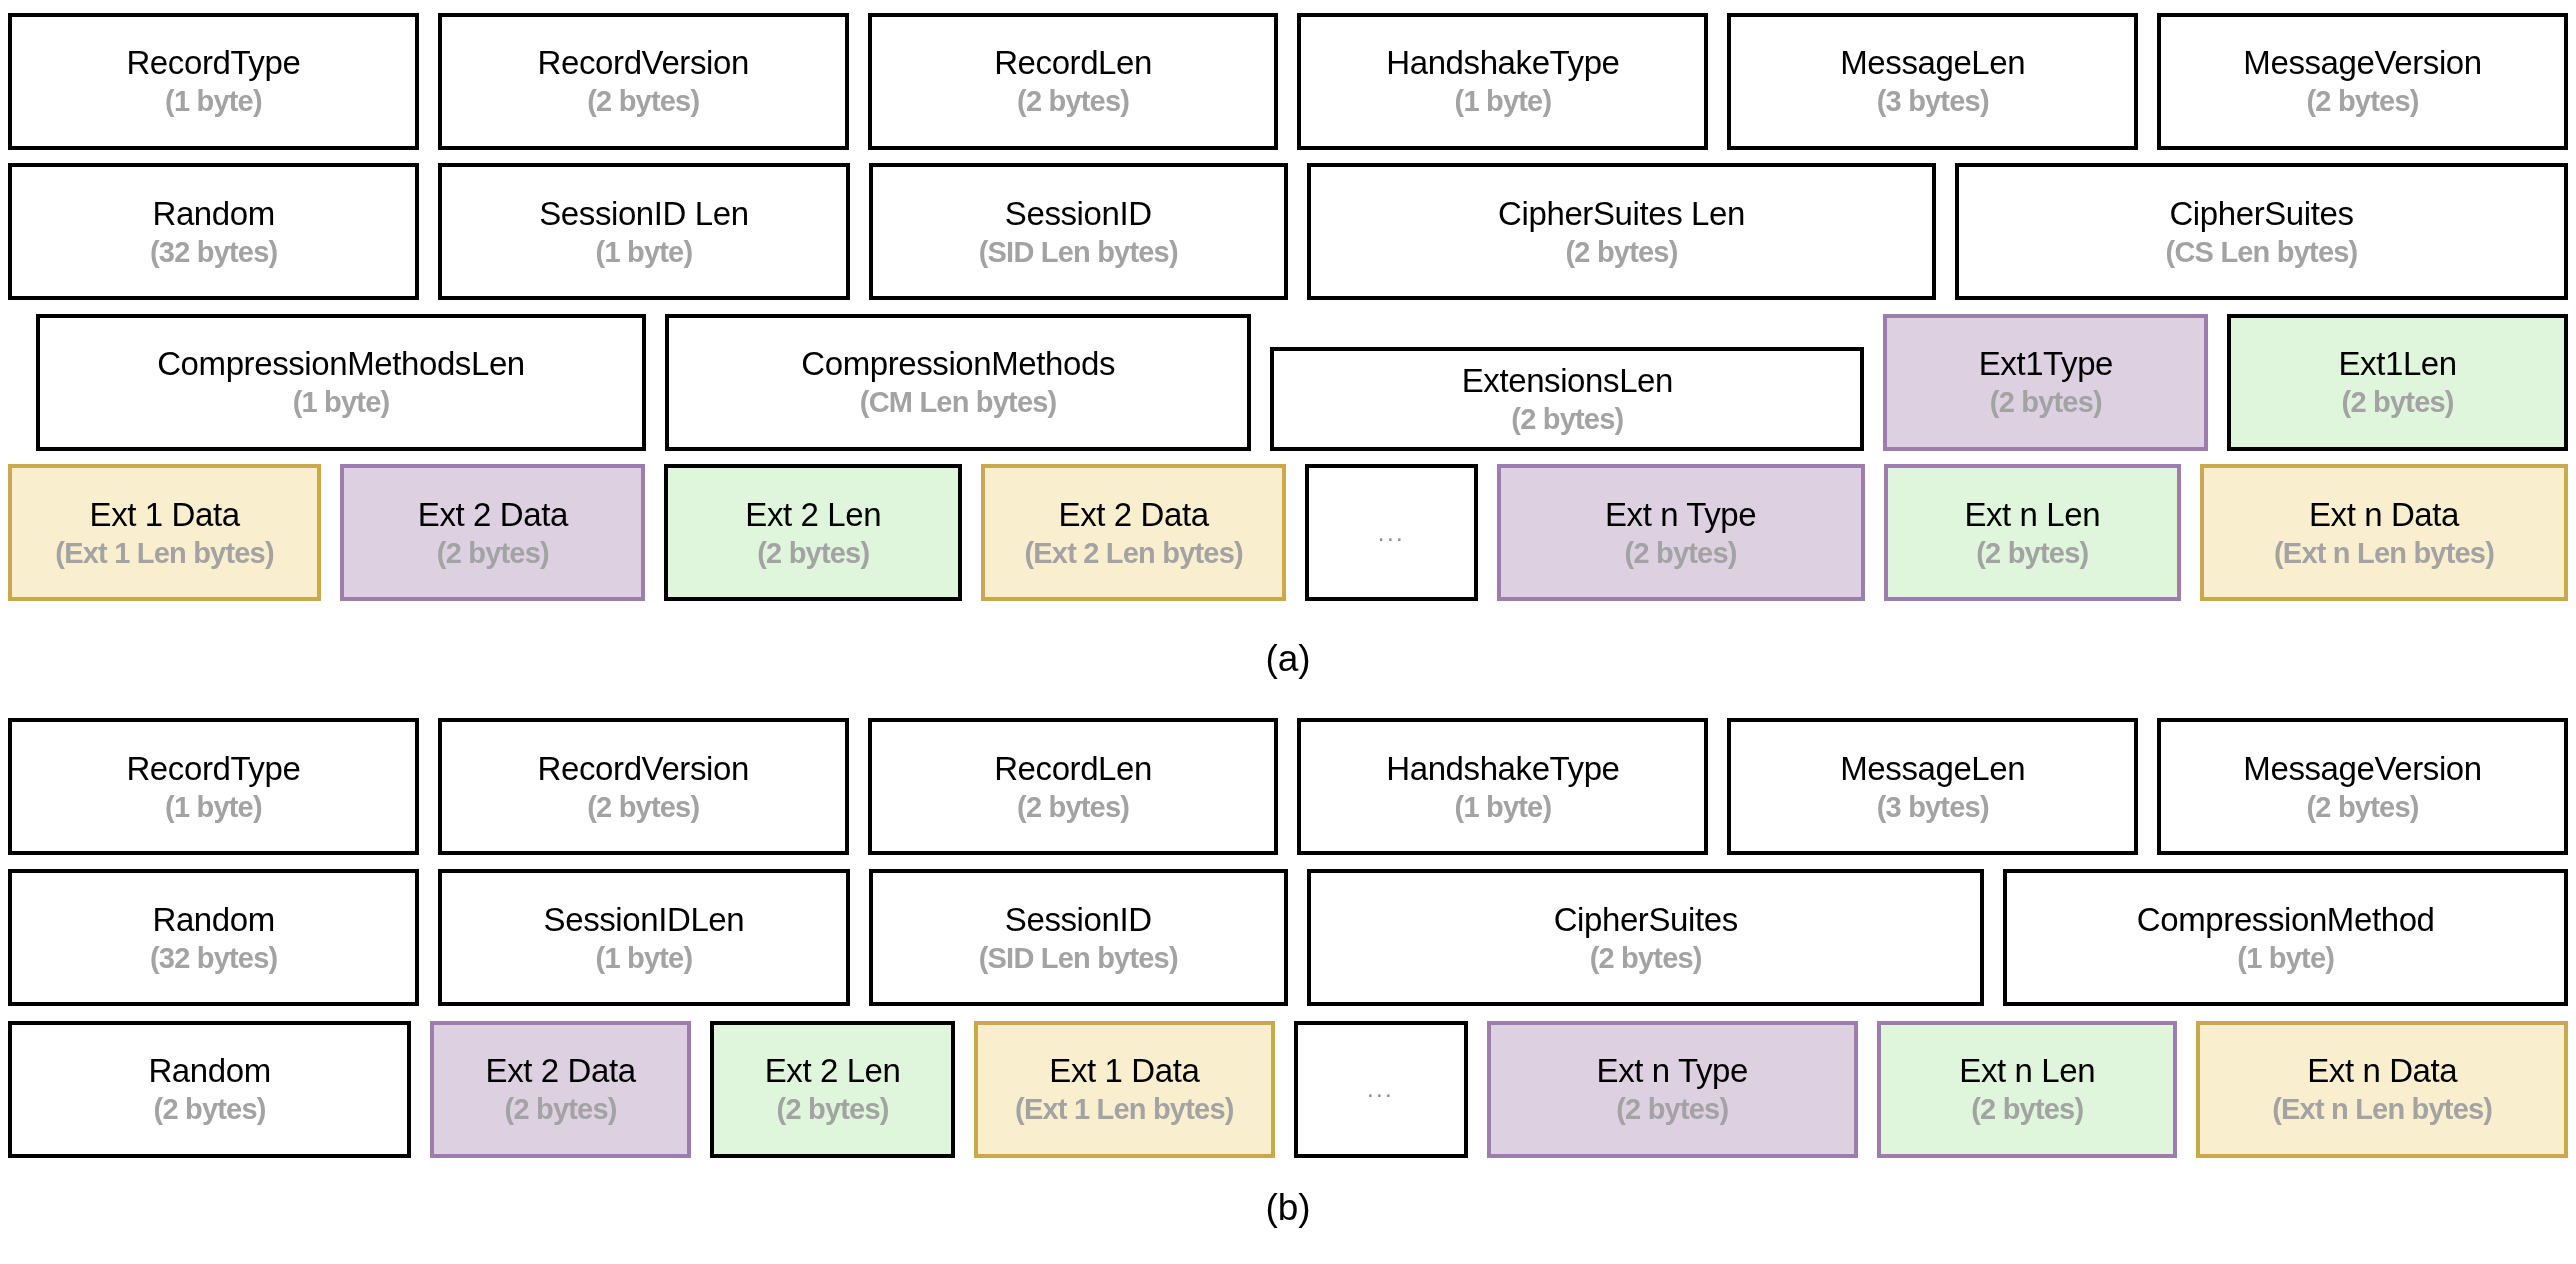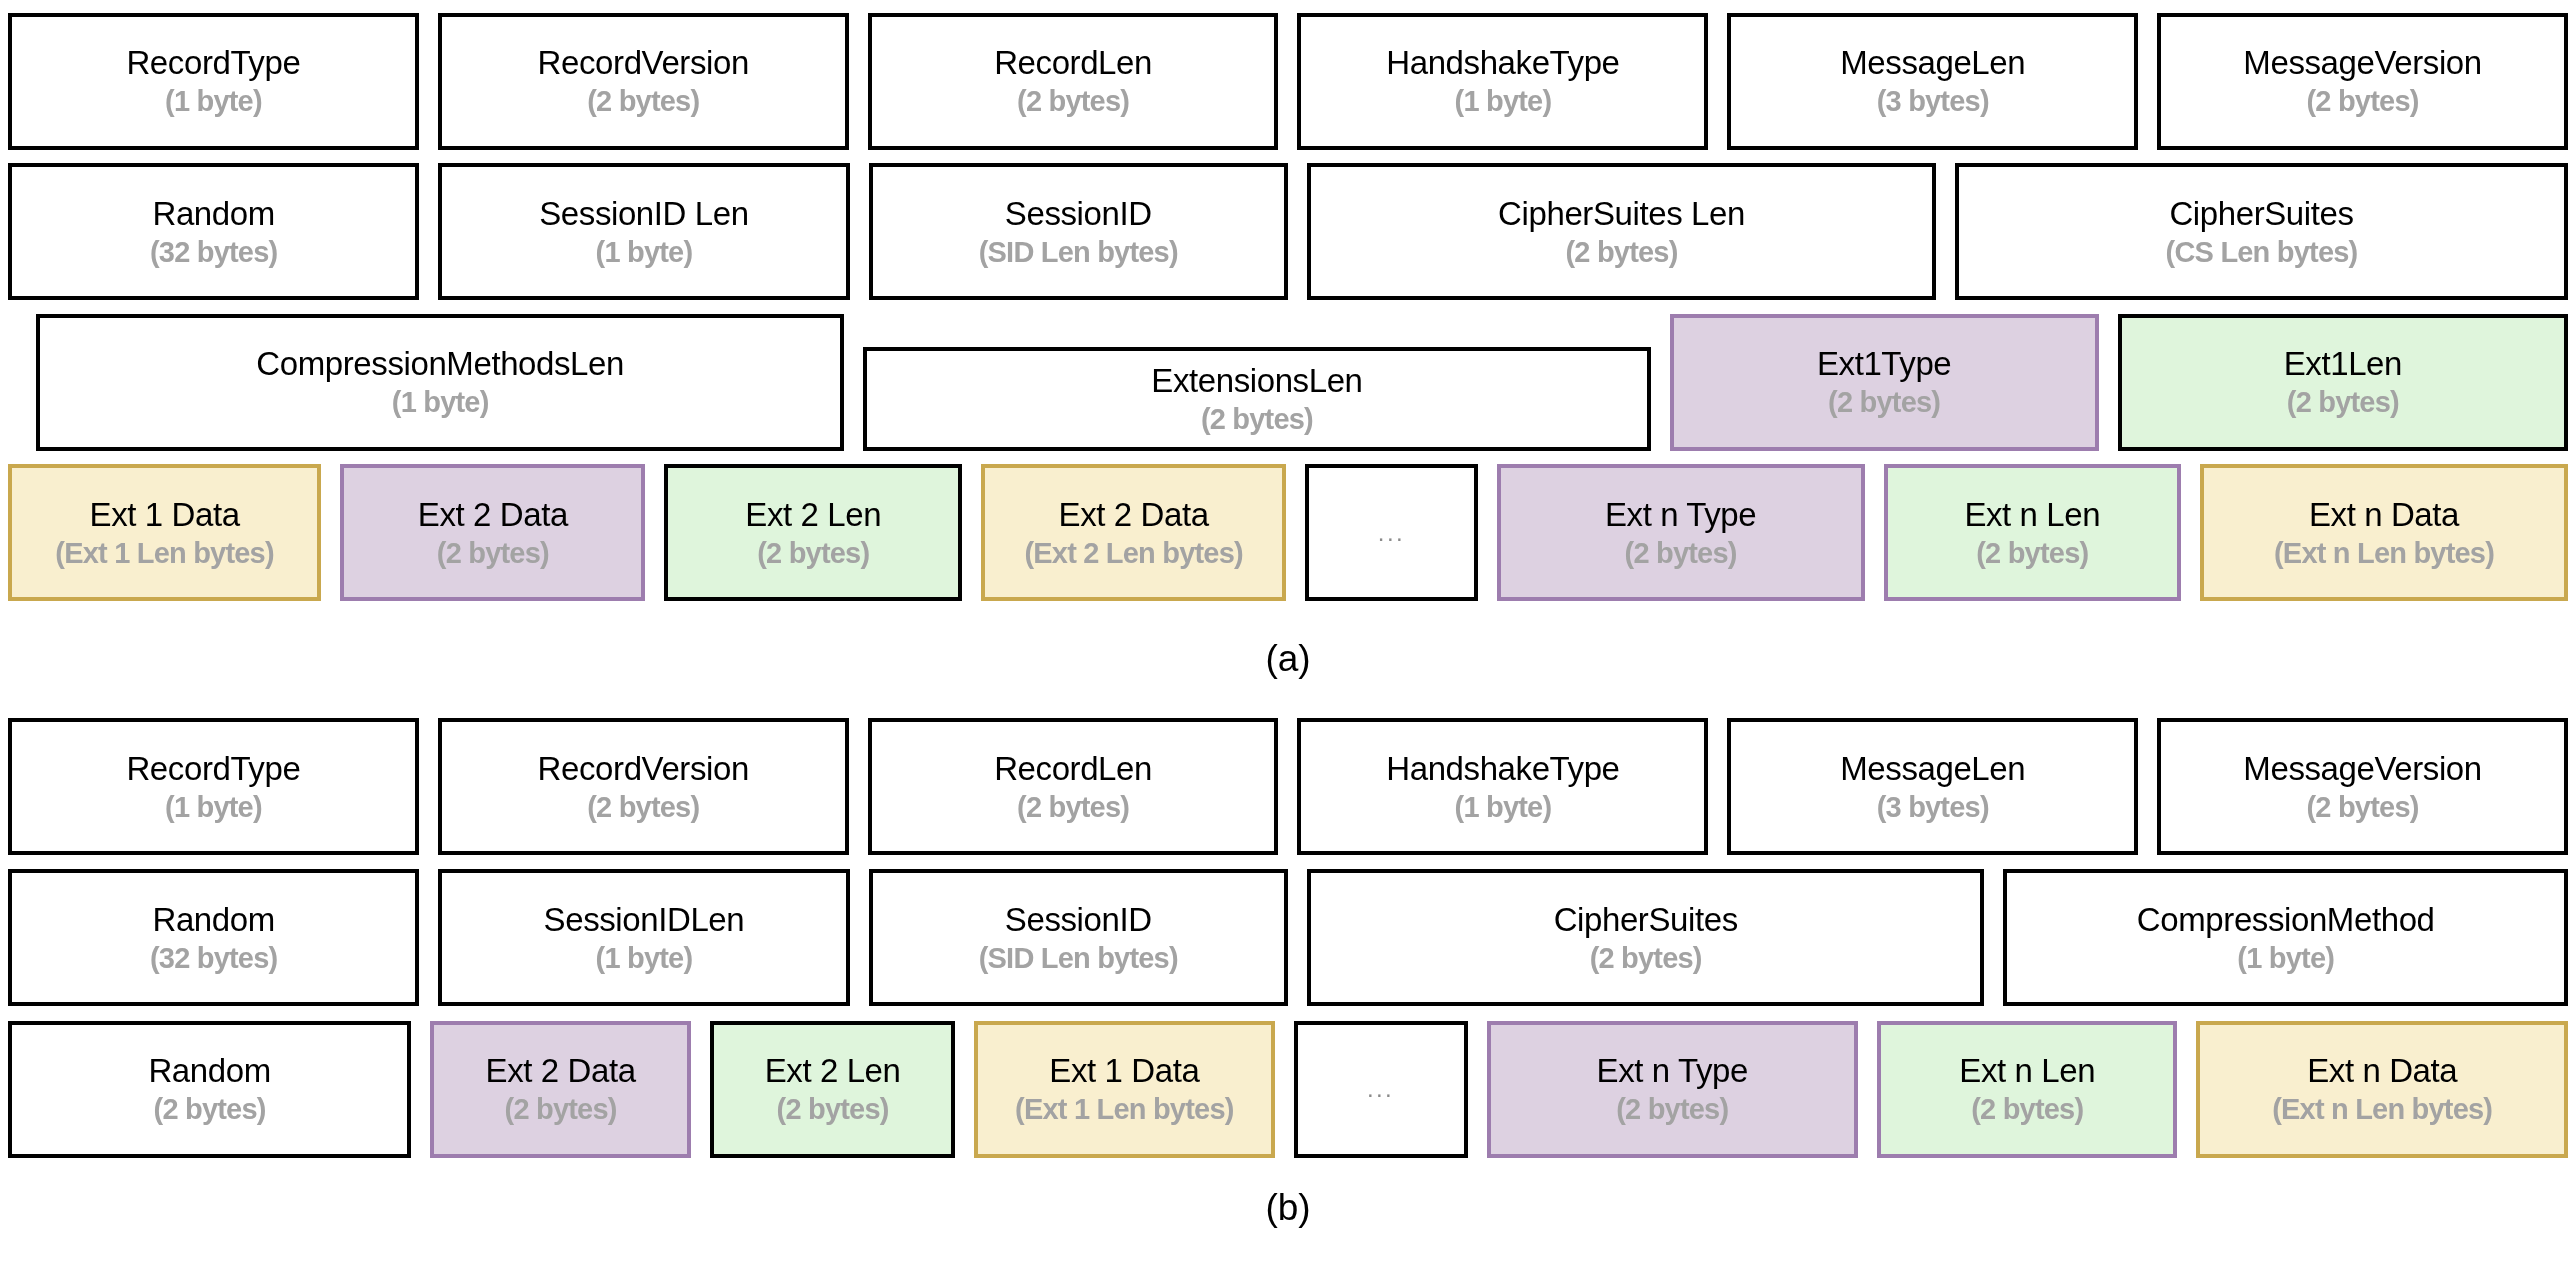--- a/index.html
+++ b/index.html
@@ -117,20 +117,24 @@
           <div class="box" style="flex-grow: 1.5; background: rgb(255, 255, 255); border-color: rgb(0, 0, 0);">
             <div class="field-label">CipherSuites</div>
             <div class="field-size">(CS Len bytes)</div>
           </div>
         </div>
         <div class="diagram-row">
           <div class="box" style="flex-grow: 1.52; background: rgb(255, 255, 255); border-color: rgb(0, 0, 0); margin-left: 28px;">
             <div class="field-label">CompressionMethodsLen</div>
             <div class="field-size">(1 byte)</div>
           </div>
+          <div class="box" style="flex-grow: 1.46; background: rgb(255, 255, 255); border-color: rgb(0, 0, 0);">
+            <div class="field-label">CompressionMethods</div>
+            <div class="field-size">(CM Len bytes)</div>
+          </div>
           <div class="box" style="flex-grow: 1.48; background: rgb(255, 255, 255); border-color: rgb(0, 0, 0); margin-top: 33px;">
             <div class="field-label">ExtensionsLen</div>
             <div class="field-size">(2 bytes)</div>
           </div>
           <div class="box" style="flex-grow: 0.8; background: rgb(221, 209, 225); border-color: rgb(157, 125, 174); justify-content: center;">
             <div class="field-label">Ext1Type</div>
             <div class="field-size">(2 bytes)</div>
           </div>
           <div class="box" style="flex-grow: 0.84; background: rgb(223, 245, 220); border-color: rgb(0, 0, 0);">
             <div class="field-label">Ext1Len</div>

